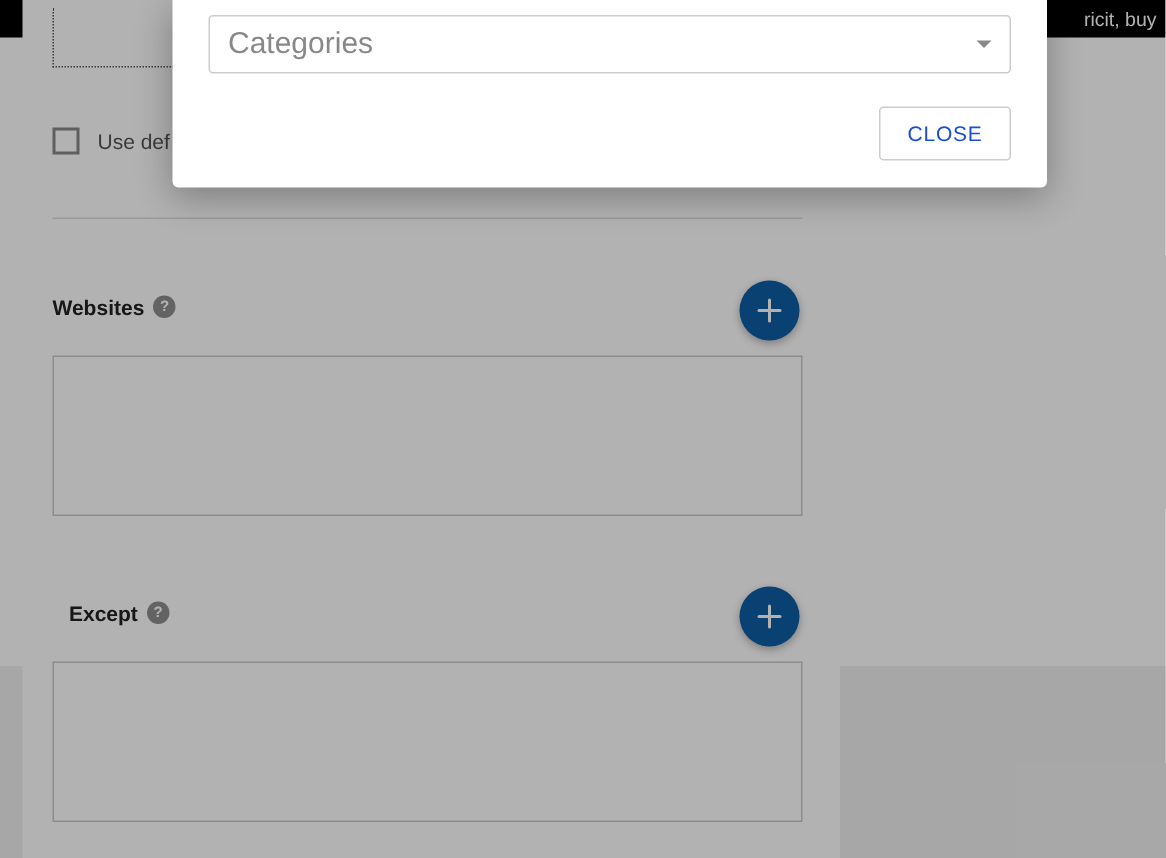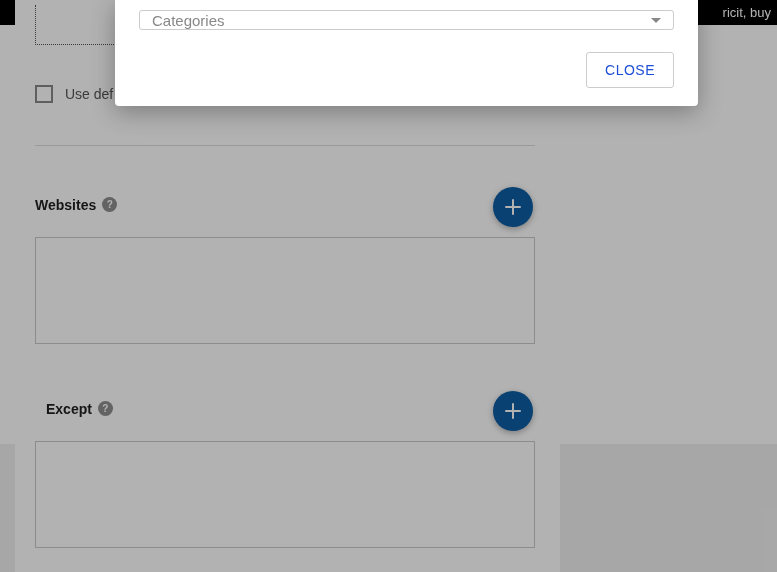--- a/index.html
+++ b/index.html
@@ -141,29 +141,29 @@
     box-shadow: 0 6px 24px rgba(0,0,0,0.3);
     padding: 10px 24px 18px 24px;
   }
   .dialog-label {
     font-size: 12px;
     color: #555;
     margin-bottom: 6px;
   }
   .select {
     width: 100%;
-    height: 20px;
+    height: 39px;
     border: 1px solid #ccc;
     border-radius: 3px;
     display: flex;
     align-items: center;
     justify-content: space-between;
     padding: 4px 12px;
     color: #888;
-    font-size: 15px;
+    font-size: 20px;
   }
   .select .caret {
     width: 0; height: 0;
     border-left: 5px solid transparent;
     border-right: 5px solid transparent;
     border-top: 5px solid #888;
   }
   .dialog-actions {
     display: flex;
     justify-content: flex-end;

